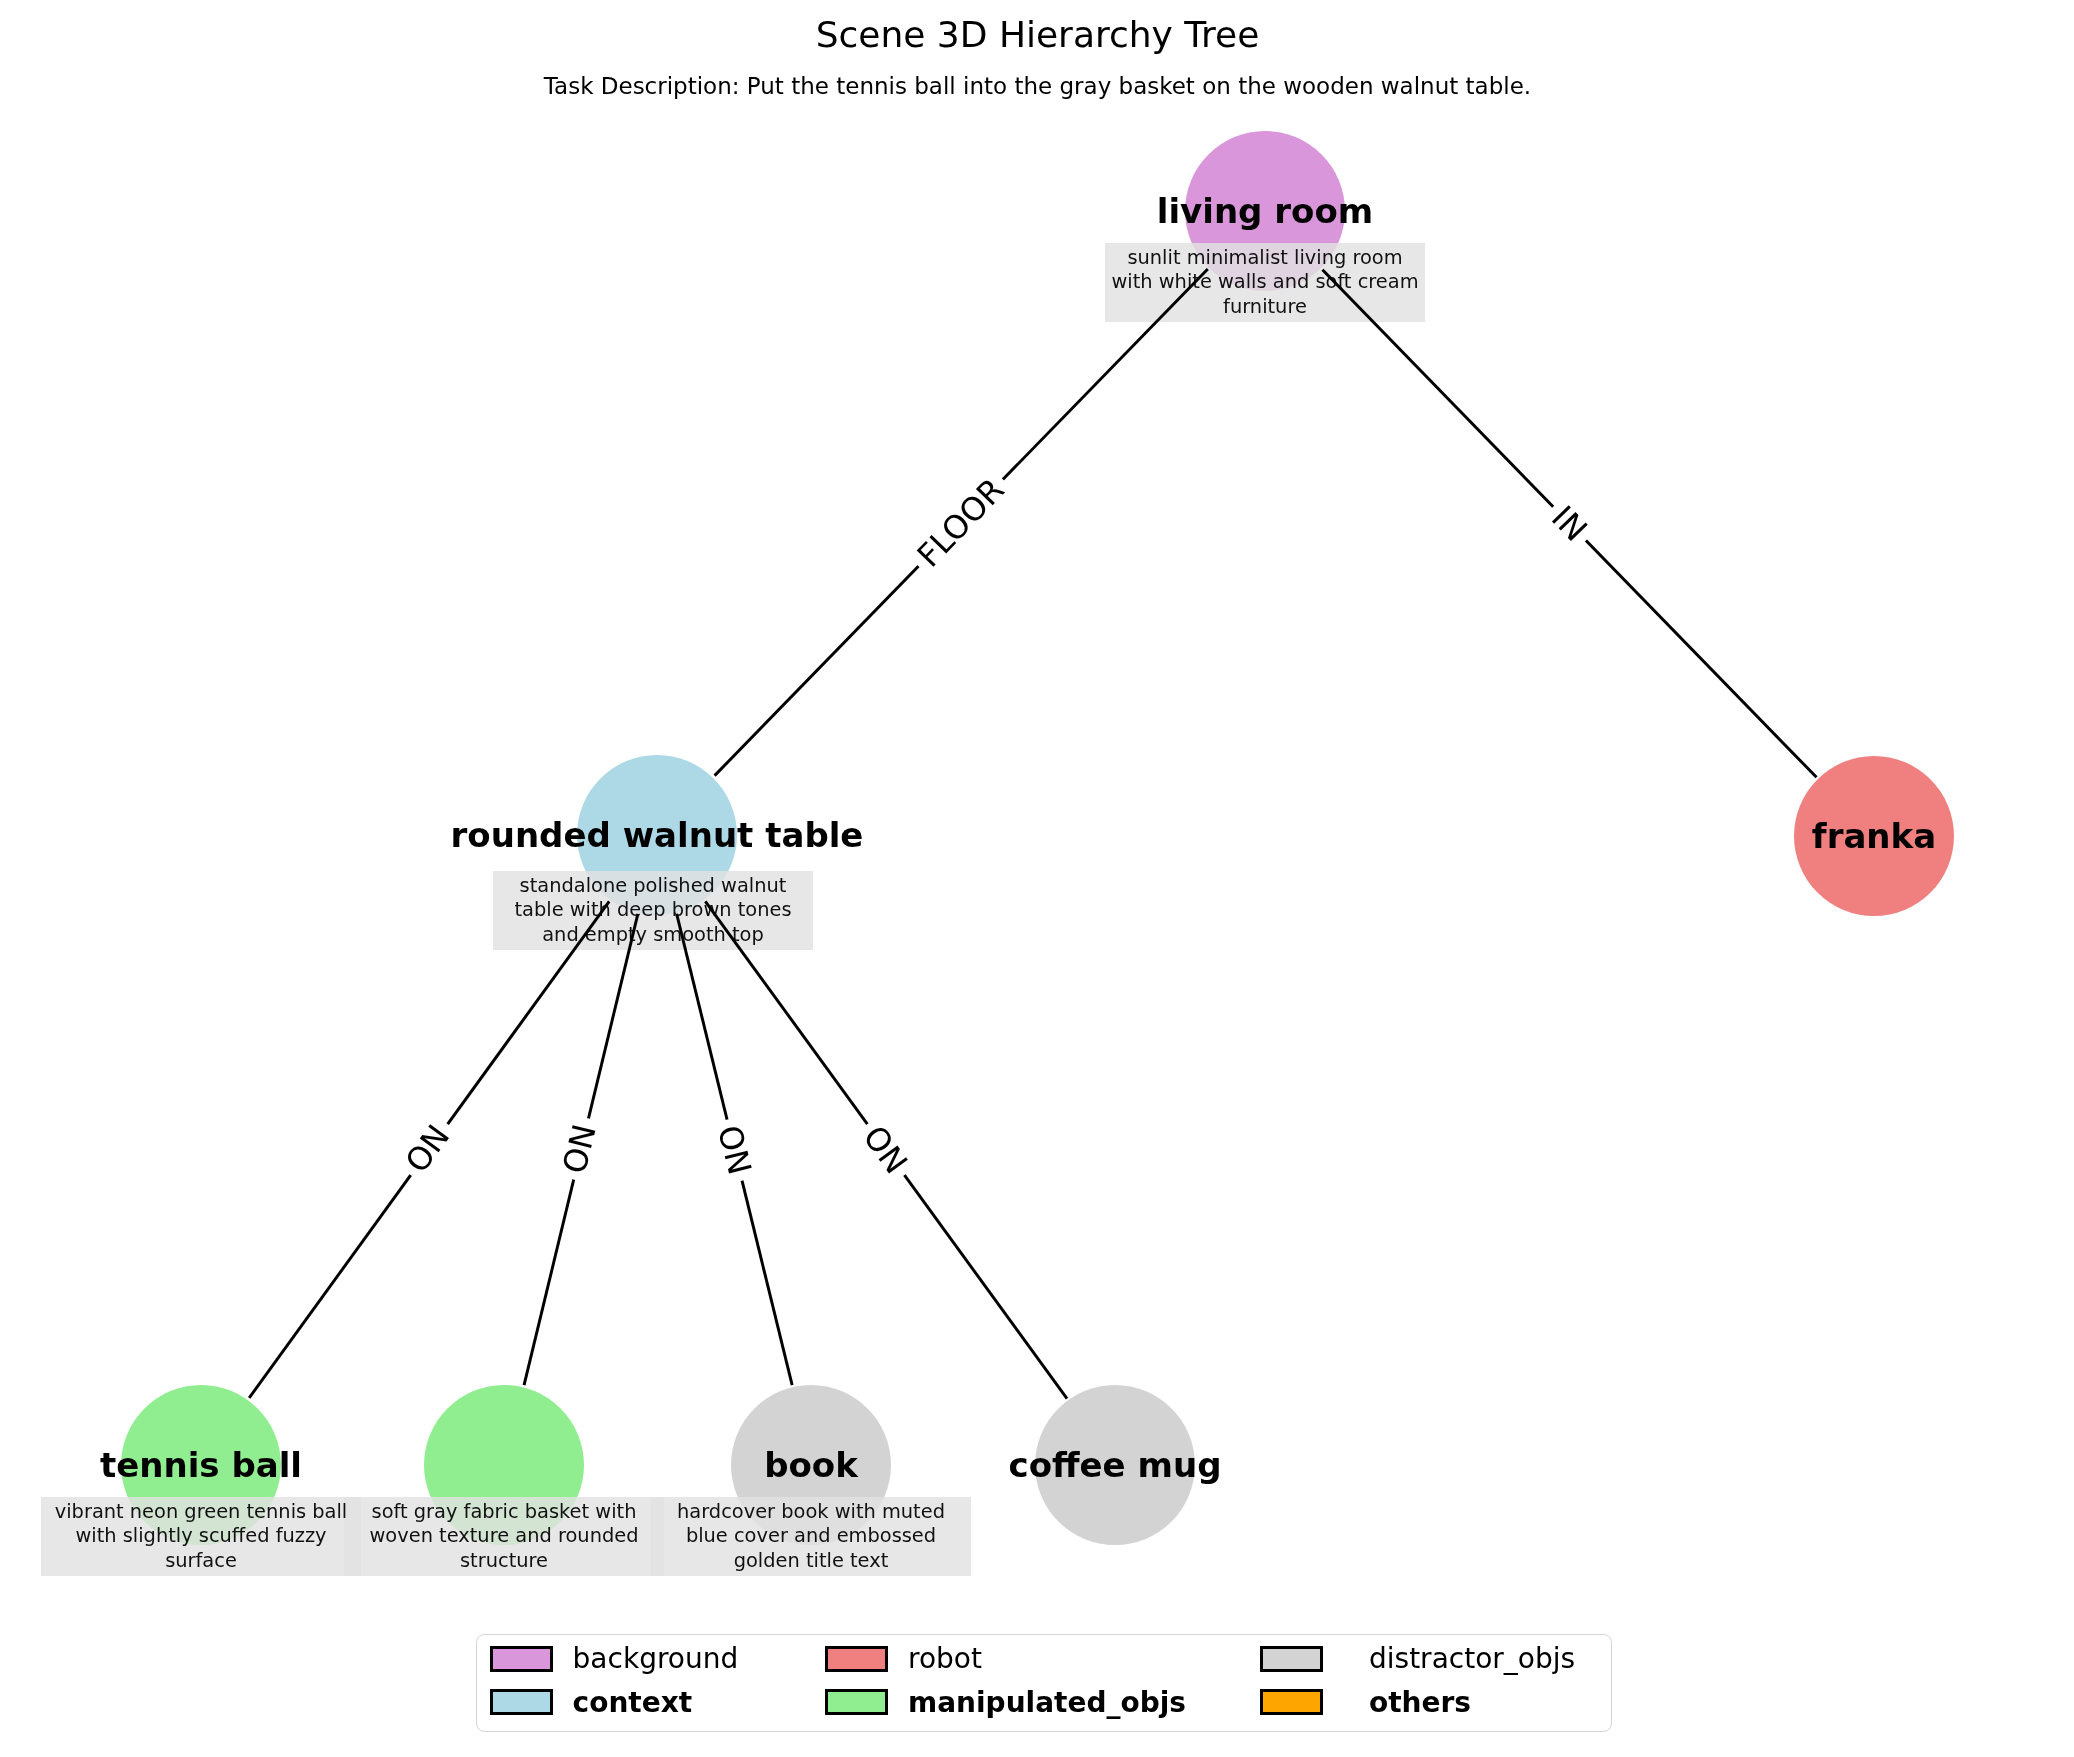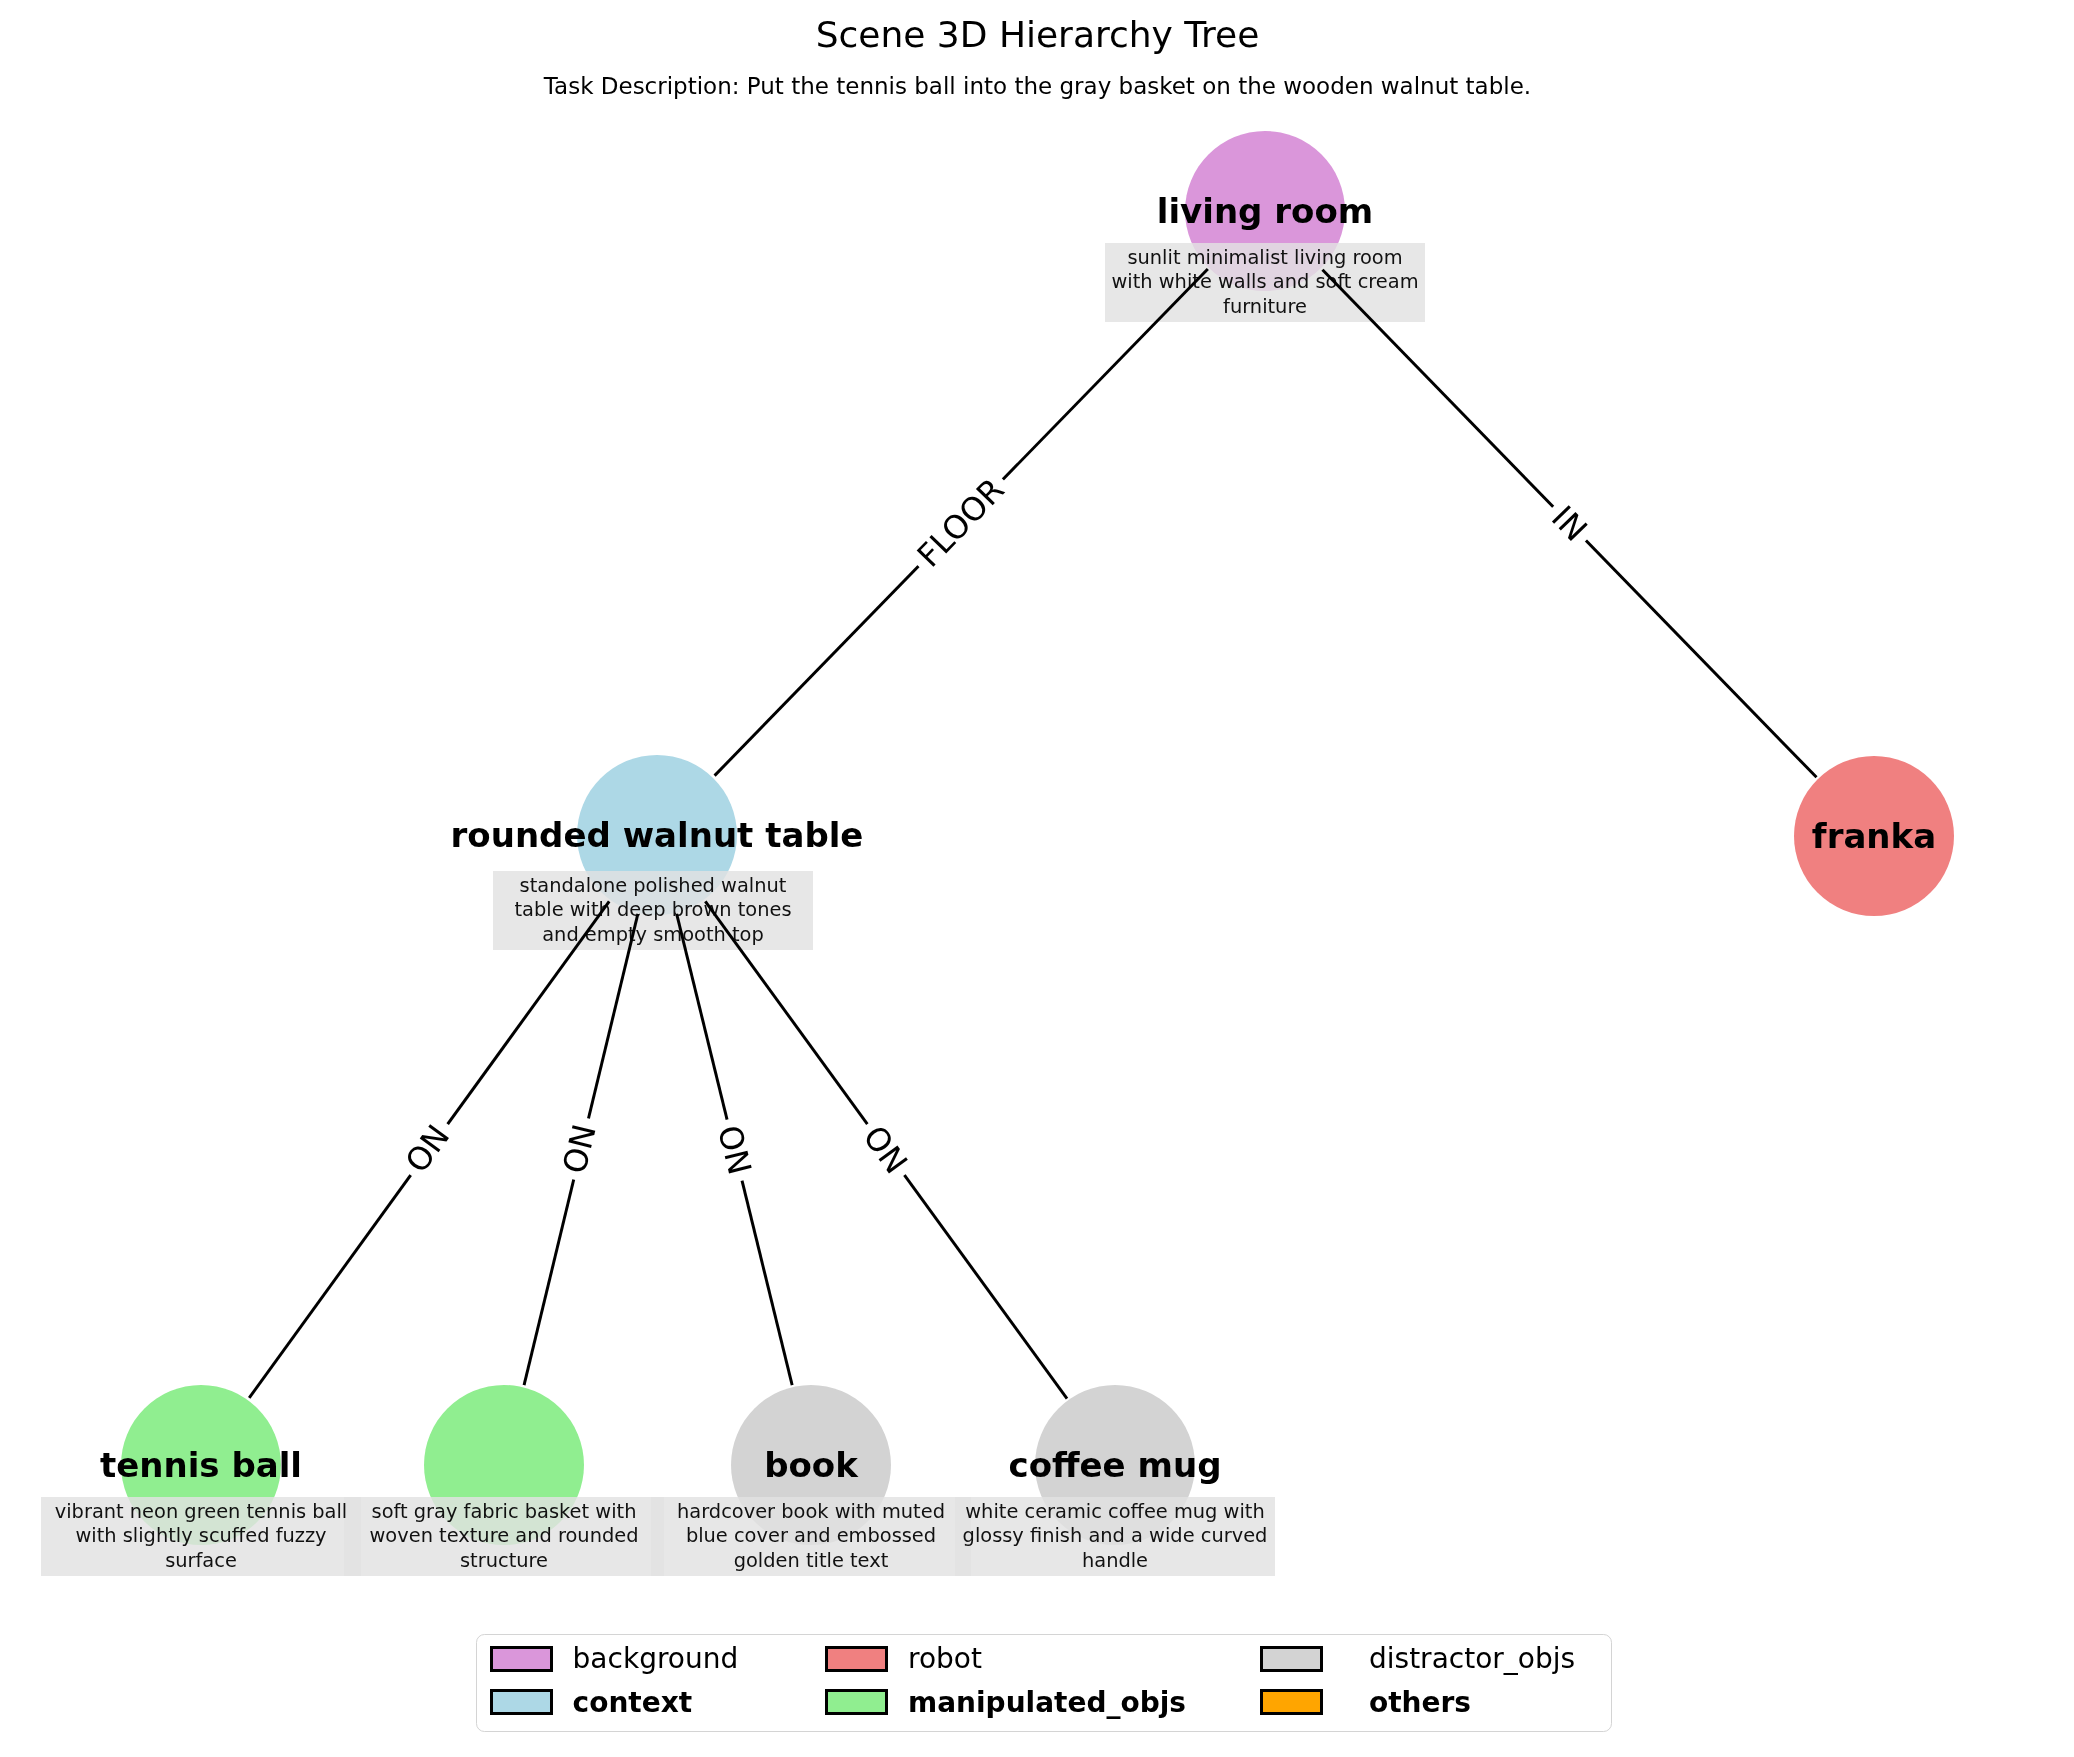--- a/index.html
+++ b/index.html
@@ -54,21 +54,20 @@
   <div class="nlabel" style="left:1874px;top:816px;">franka</div>
   <div class="nlabel" style="left:201px;top:1445px;">tennis ball</div>
   <div class="nlabel" style="left:811px;top:1445px;">book</div>
   <div class="nlabel" style="left:1115px;top:1445px;">coffee mug</div>
 
   <div class="desc" style="left:1265px;top:243px;">sunlit minimalist living room with white walls and soft cream furniture</div>
   <div class="desc" style="left:653px;top:871px;">standalone polished walnut table with deep brown tones and empty smooth top</div>
   <div class="desc" style="left:504px;top:1497px;">soft gray fabric basket with woven texture and rounded structure</div>
   <div class="desc" style="left:201px;top:1497px;">vibrant neon green tennis ball with slightly scuffed fuzzy surface</div>
   <div class="desc" style="left:811px;top:1497px;">hardcover book with muted blue cover and embossed golden title text</div>
-  <div class="desc" style="left:1115px;top:1497px;">white ceramic coffee mug with glossy finish and a wide curved handle</div>
 
   <div class="elabel" style="left:961px;top:523px;--rot:-46deg;">FLOOR</div>
   <div class="elabel" style="left:1569px;top:524px;--rot:46deg;">IN</div>
   <div class="elabel" style="left:428px;top:1149px;--rot:-54deg;">ON</div>
   <div class="elabel" style="left:580px;top:1149px;--rot:-76deg;">ON</div>
   <div class="elabel" style="left:734px;top:1150px;--rot:76deg;">ON</div>
   <div class="elabel" style="left:885px;top:1150px;--rot:54deg;">ON</div>
 
   <div class="legend">
     <div class="litem r1 c1">

